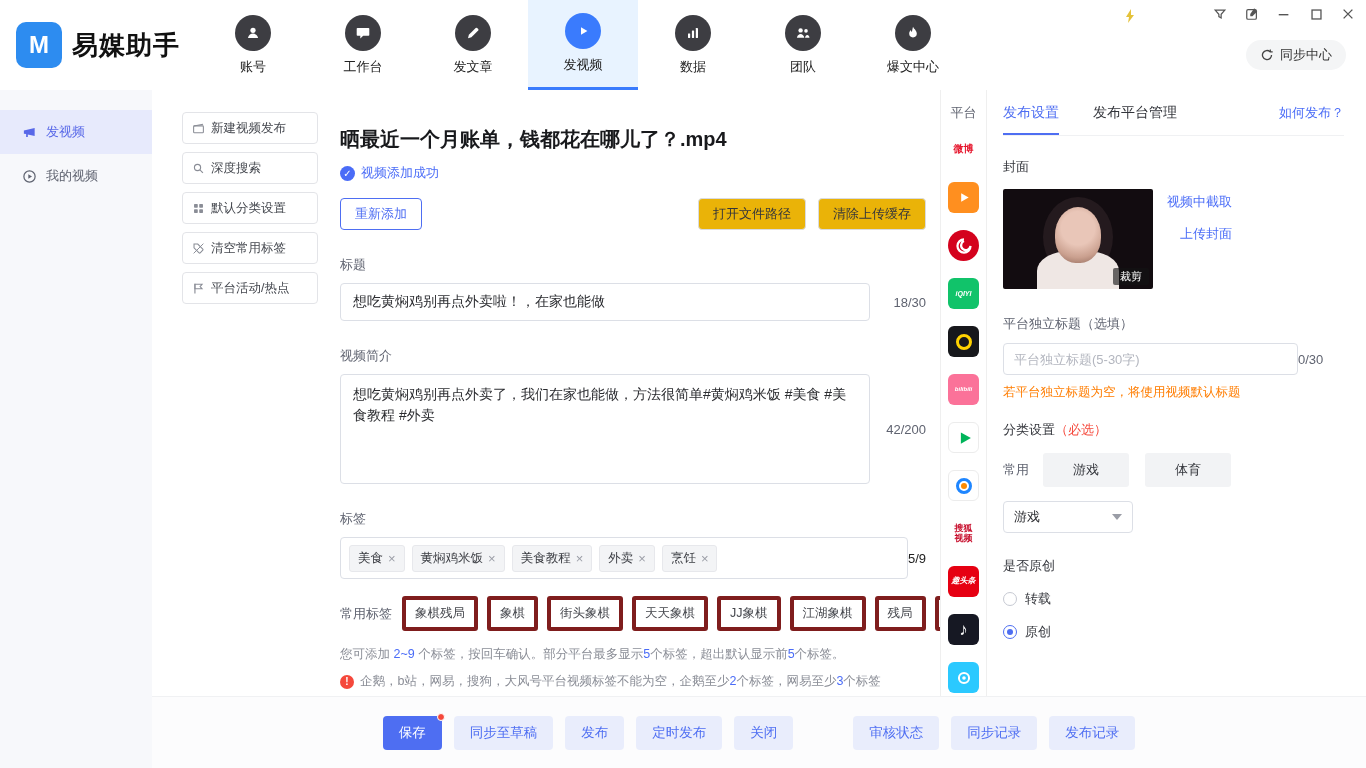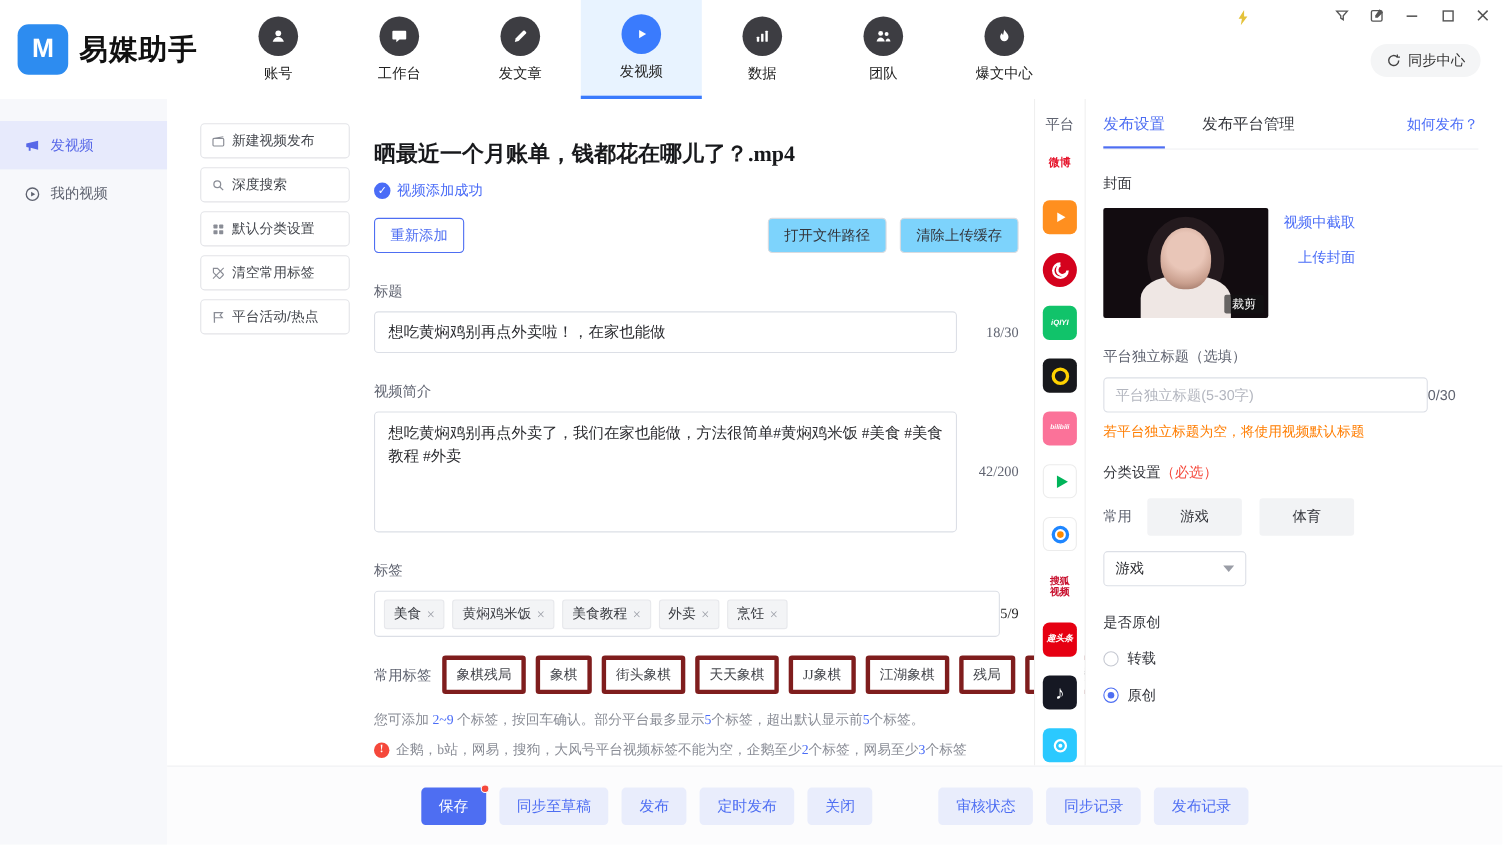--- a/index.html
+++ b/index.html
@@ -31,28 +31,28 @@
 .side-item.active{background:#e7eafc;color:#5868e8;}
 .right-col{flex:1;display:flex;flex-direction:column;min-width:0;}
 .content-row{flex:1;display:flex;min-height:0;}
 
 
 .actions-col{width:178px;flex:none;padding:22px 12px 0 30px;background:#fff;}
 .action-btn{width:136px;height:32px;margin-bottom:8px;display:flex;align-items:center;gap:6px;padding:0 9px;background:#fff;border:1px solid #e3e4e8;border-radius:4px;color:#45484f;font-size:12.5px;cursor:pointer;font-family:inherit;white-space:nowrap;}
 .action-btn .aicon{color:#8a8d96;display:flex;}
 
 
-.form-area{flex:1;min-width:0;padding:36px 14px 0 10px;background:#fff;font-family:Liberation Serif, serif;}
+.form-area{flex:1;min-width:0;padding:36px 14px 0 10px;background:#fff;}
 .filename{font-size:20px;font-weight:bold;color:#18191c;}
 .status-row{display:flex;align-items:center;gap:6px;margin-top:11px;color:#4a6cf7;font-size:13px;}
 .check-icon{width:15px;height:15px;border-radius:50%;background:#4a6cf7;color:#fff;font-size:10px;display:flex;align-items:center;justify-content:center;}
 .btn-row{display:flex;align-items:center;margin-top:16px;}
 .btn-row .spacer{flex:1;}
 .btn-outline-blue{height:32px;padding:0 14px;background:#fff;border:1px solid #4e6ef2;color:#4e6ef2;border-radius:4px;font-size:13px;cursor:pointer;font-family:inherit;}
-.btn-gray{height:32px;padding:0 14px;background:#7dd3fc;border:1px solid #d9dbe0;color:#33353b;border-radius:4px;font-size:13px;cursor:pointer;font-family:inherit;margin-left:12px;}
+.btn-gray{height:32px;padding:0 14px;background:#eab308;border:1px solid #d9dbe0;color:#33353b;border-radius:4px;font-size:13px;cursor:pointer;font-family:inherit;margin-left:12px;}
 .field-label{margin-top:26px;color:#5f6370;font-size:13px;}
 .input-row{display:flex;align-items:center;margin-top:9px;}
 .input-row .counter{width:56px;text-align:right;color:#5f6370;font-size:13px;flex:none;}
 .text-input{flex:1;height:38px;border:1px solid #dcdfe6;border-radius:4px;padding:0 12px;font-size:14px;color:#2b2c30;font-family:inherit;outline:none;background:#fff;}
 .desc-row{align-items:center;}
 .textarea{flex:1;height:110px;border:1px solid #dcdfe6;border-radius:4px;padding:9px 12px;font-size:14px;color:#2b2c30;font-family:inherit;outline:none;resize:none;background:#fff;line-height:1.5;}
 .tagbox-row{display:flex;align-items:center;margin-top:9px;}
 .tagbox{flex:1;min-height:42px;border:1px solid #dcdfe6;border-radius:4px;padding:5px 8px;display:flex;align-items:center;flex-wrap:wrap;gap:7px;background:#fff;}
 .tag-chip{display:inline-flex;align-items:center;gap:5px;background:#f3f4f6;border:1px solid #e7e8ec;border-radius:3px;padding:4px 8px;font-size:12.5px;color:#3a3c42;cursor:default;}
 .tag-x{color:#9a9da6;cursor:pointer;font-size:13px;line-height:1;}

